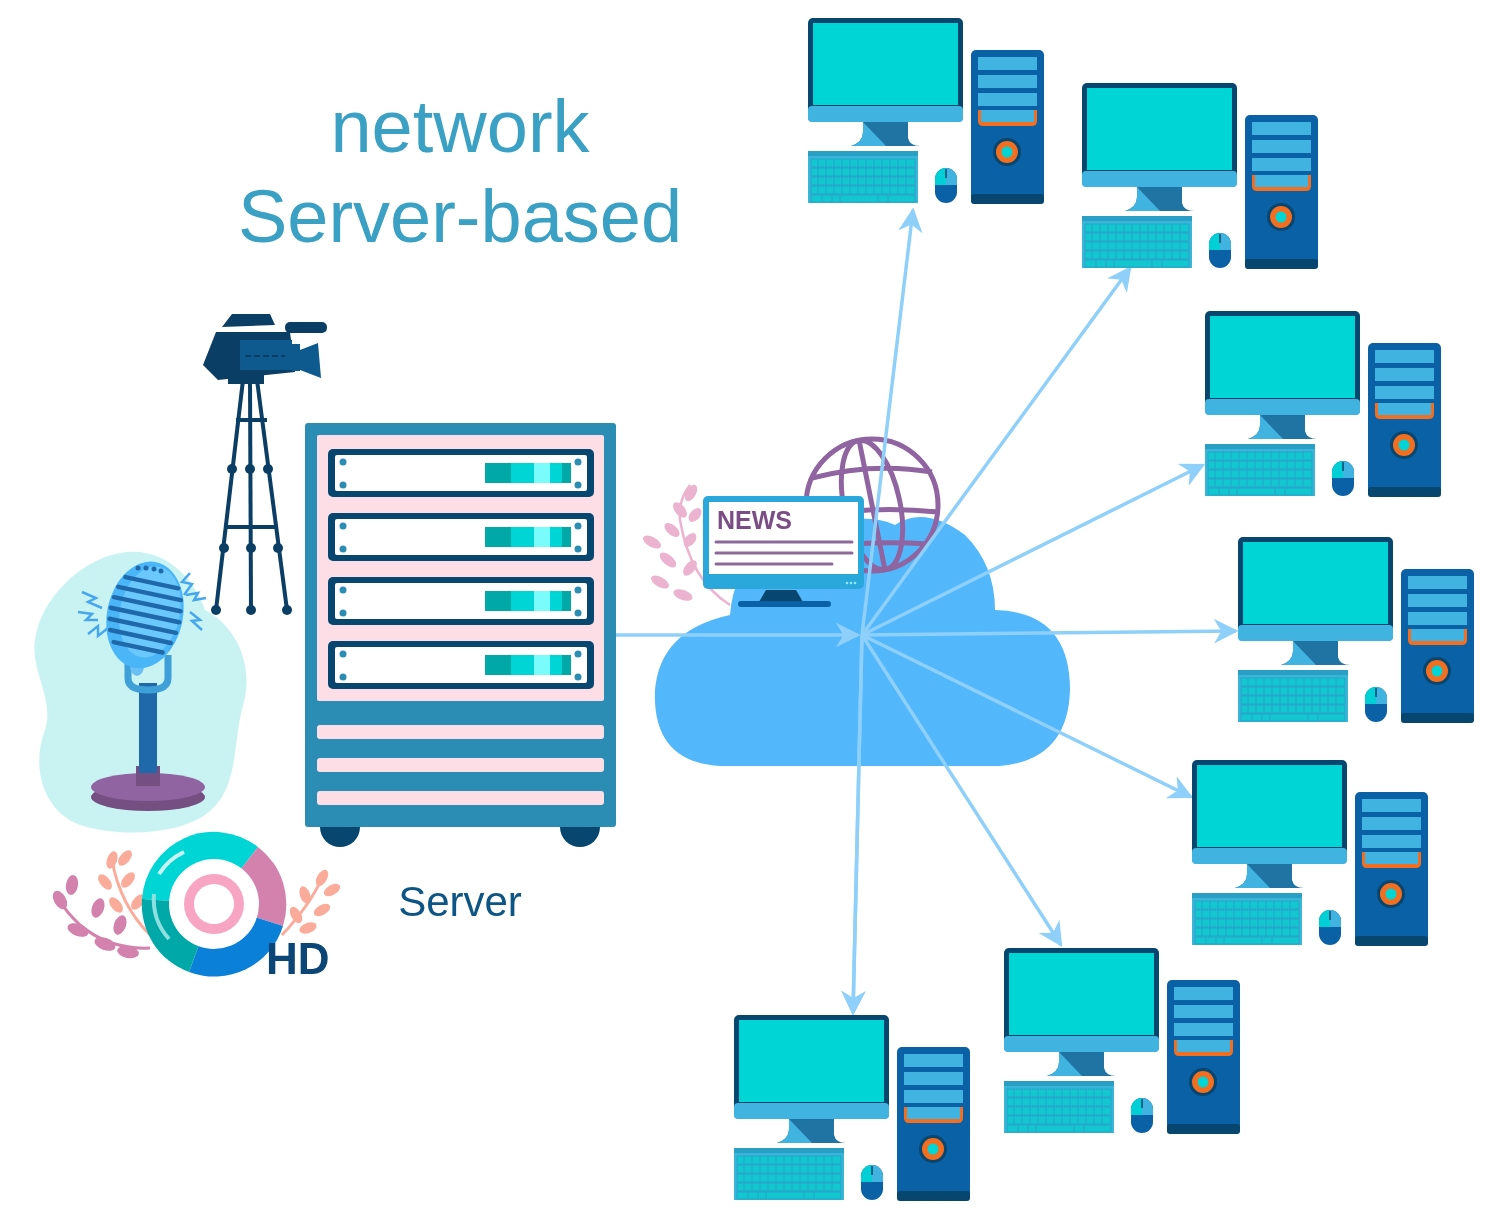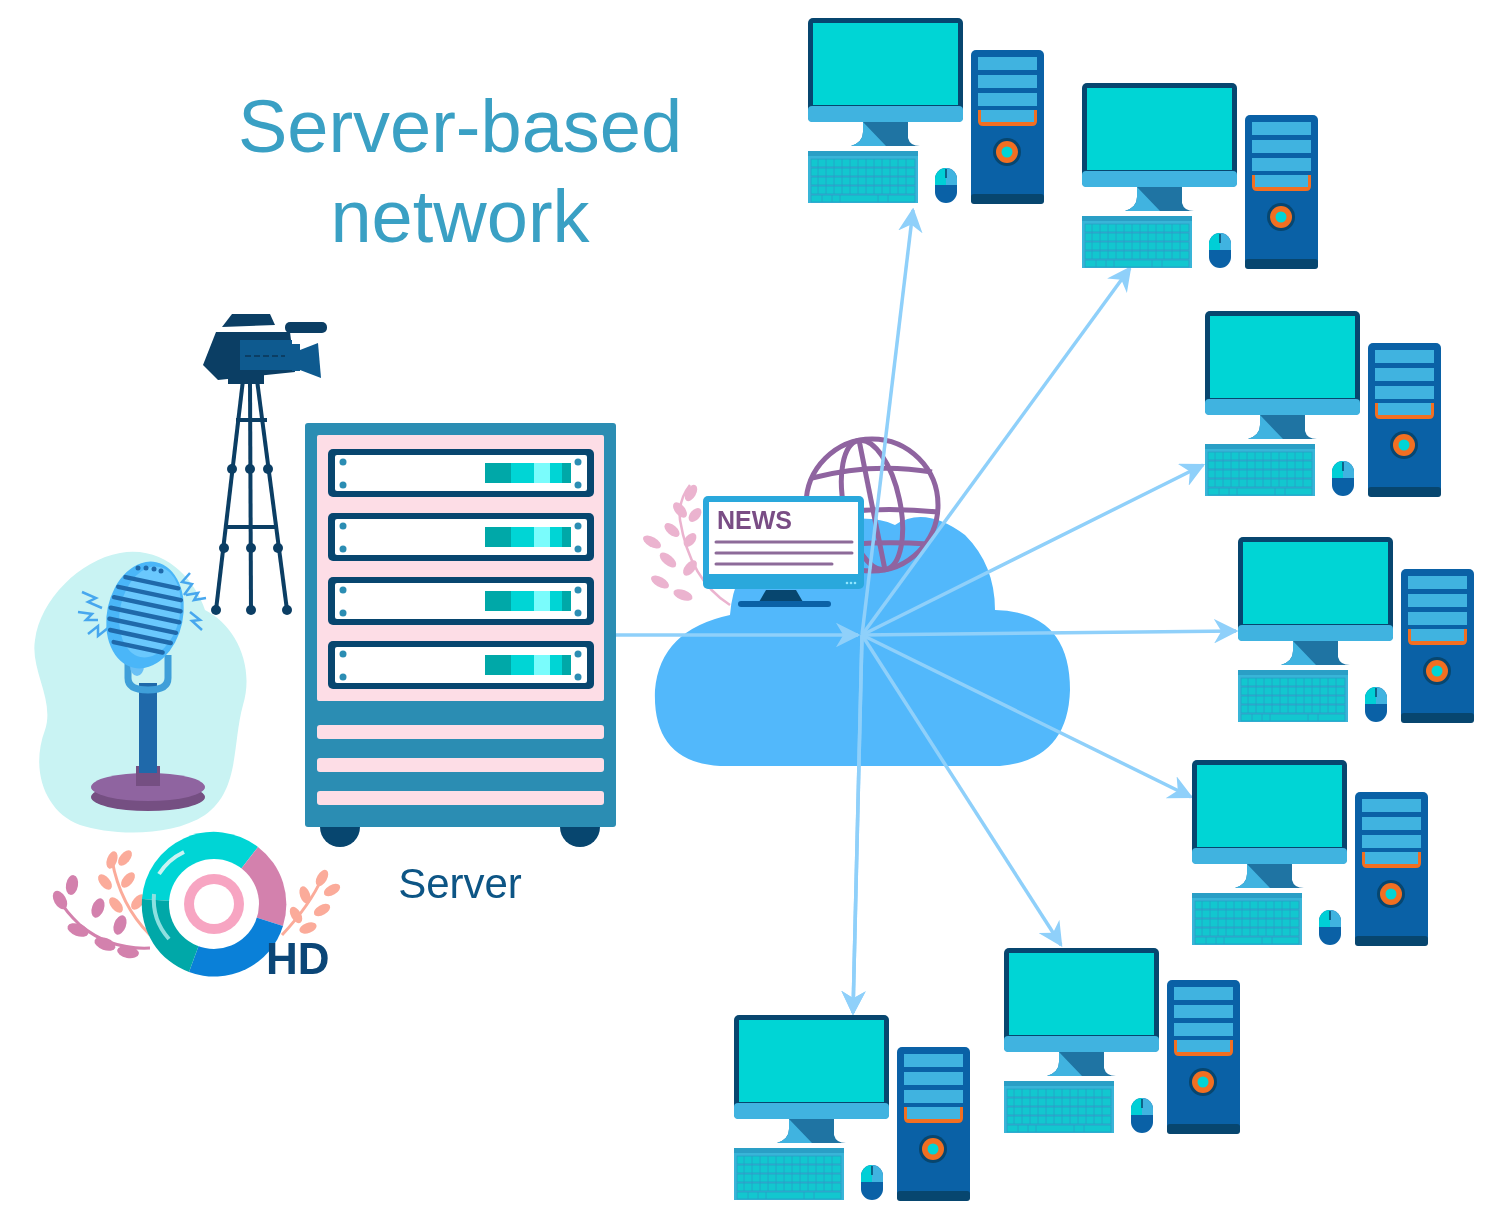--- a/index.html
+++ b/index.html
@@ -4,21 +4,21 @@
 <style>
   html, body { margin: 0; padding: 0; background: #ffffff; }
   body { width: 1500px; height: 1220px; position: relative; overflow: hidden; }
   #stage { position: absolute; left: 0; top: 0; width: 1500px; height: 1220px; }
   .title {
     position: absolute; left: 200px; top: 82px; width: 520px;
     text-align: center; color: #3aa0c4;
     font-family: "Liberation Sans", sans-serif; font-size: 74px; line-height: 90px;
   }
   .server-label {
-    position: absolute; left: 380px; top: 860px; width: 160px; text-align: center;
+    position: absolute; left: 380px; top: 878px; width: 160px; text-align: center;
     color: #0d5585; font-family: "Liberation Sans", sans-serif; font-size: 42px;
   }
   .hd-label {
     position: absolute; left: 266px; top: 934px;
     color: #0b4677; font-family: Liberation Sans, sans-serif; font-weight: bold; font-size: 44px;
   }
   .news-text {
     font-family: "Liberation Sans", sans-serif; font-weight: bold; font-size: 25px; fill: #7a4d85;
   }
 </style>
@@ -309,18 +309,18 @@
         <use href="#workstation" x="1082" y="83" width="240" height="190"></use>
         <use href="#workstation" x="1205" y="311" width="240" height="190"></use>
         <use href="#workstation" x="1238" y="537" width="240" height="190"></use>
         <use href="#workstation" x="1192" y="760" width="240" height="190"></use>
         <use href="#workstation" x="1004" y="948" width="240" height="190"></use>
         <use href="#workstation" x="734" y="1015" width="240" height="190"></use>
       </g>
   </svg>
 
   <div class="title">
+    <div>network</div>
     <div>Server-based</div>
-    <div>network</div>
   </div>
   <div class="server-label">Server</div>
   <div class="hd-label">HD</div>
 </div>
 
 </body></html>

